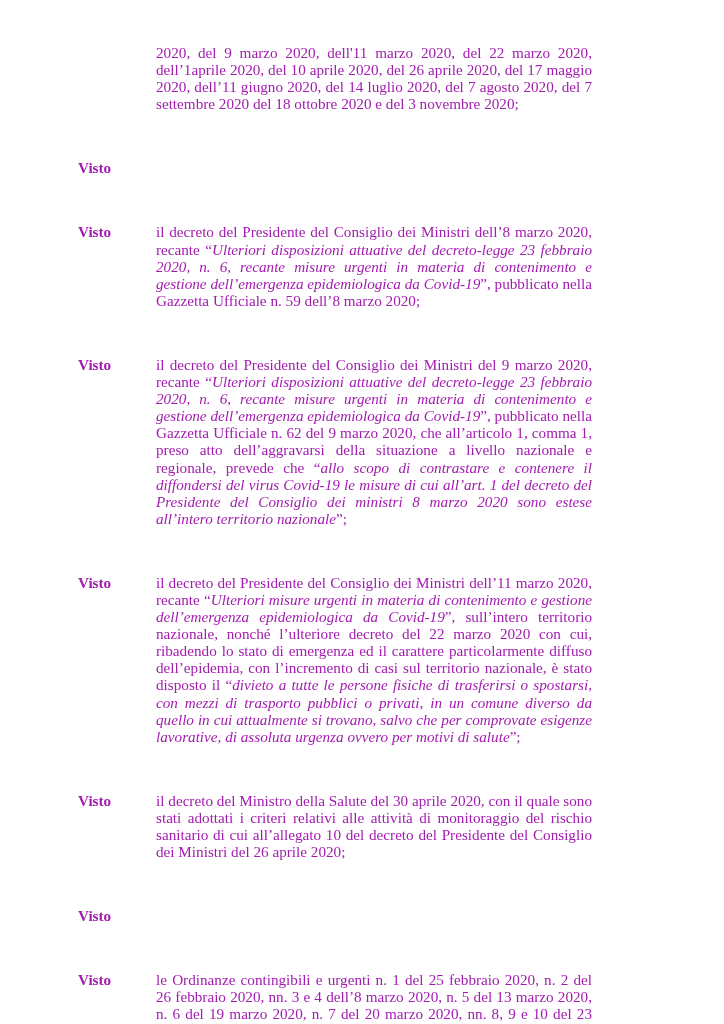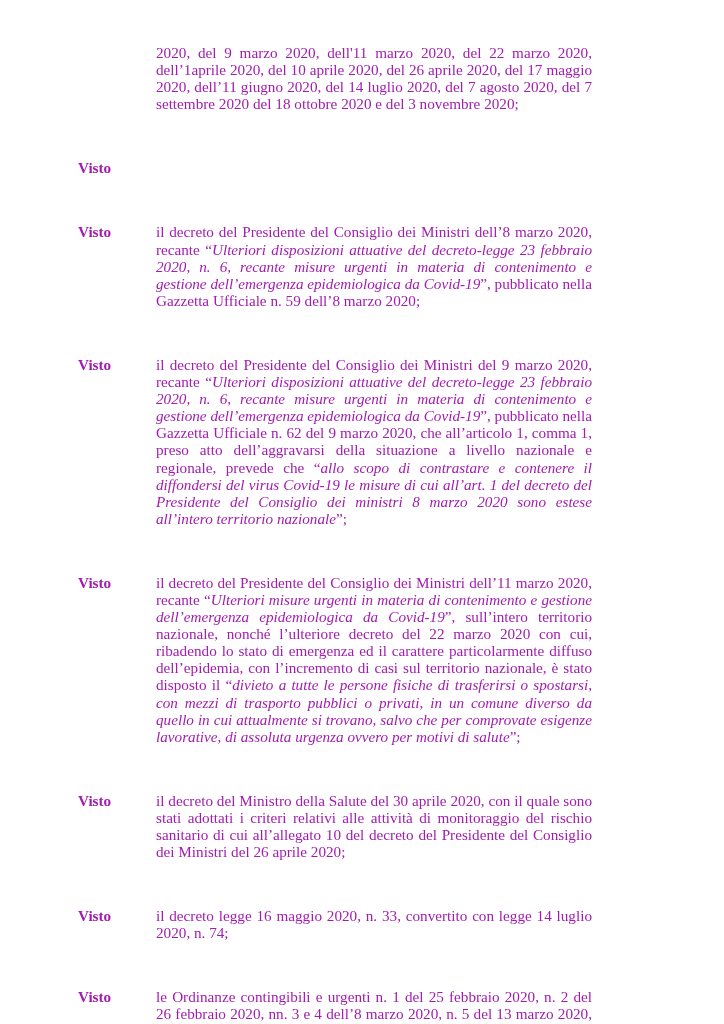--- a/index.html
+++ b/index.html
@@ -52,23 +52,20 @@
 
     <div class="row">
       <div class="label">Visto</div>
       <div class="text">
           <p>il decreto del Ministro della Salute del 30 aprile 2020, con il quale sono stati adottati i criteri relativi alle attività di monitoraggio del rischio sanitario di cui all’allegato 10 del decreto del Presidente del Consiglio dei Ministri del 26 aprile 2020;</p>
         </div>
     </div>
 
     <div class="row">
       <div class="label">Visto</div>
-      <div class="text">
-          <p>il decreto legge 16 maggio 2020, n. 33, convertito con legge 14 luglio 2020, n. 74;</p>
-        </div>
     </div>
 
     <div class="row">
       <div class="label">Visto</div>
       <div class="text">
           <p>le Ordinanze contingibili e urgenti n. 1 del 25 febbraio 2020, n. 2 del 26 febbraio 2020, nn. 3 e 4 dell’8 marzo 2020, n. 5 del 13 marzo 2020, n. 6 del 19 marzo 2020, n. 7 del 20 marzo 2020, nn. 8, 9 e 10 del 23 marzo 2020, n. 11 del 25 marzo 2020, n. 12 del 29 marzo 2020, n. 13 dell’1 aprile 2020, n. 14 del 3 aprile 2020, n. 15 dell’8 aprile 2020, n. 16 dell’11 aprile 2020, n. 17 del 18 aprile 2020, n. 18 del 30 aprile 2020 e nn. 19 e 20 dell’1 maggio 2020, n. 21 del 17 maggio 2020, n. 22 del 2 giugno 2020, n. 23 del 3 giugno 2020, n. 24 del 6 giugno 2020 n. 25 del 13 giugno 2020, n. 26 del 2 luglio 2020, n. 27 del 14 luglio 2020, n. 28 del 14 luglio 2020, n. 29 del 30 luglio 2020, n. 30 del 31 luglio 2020, n. 31 del 9 agosto 2020, n. 32 del 12 agosto 2020, n. 33 del 22 agosto 2020, n. 34 del 10 settembre 2020, n. 35 del 19 settembre 2020, n. 36 del 27 settembre 2020, n. 37 del 2 ottobre 2020, n. 38 del 4 ottobre 2020, n. 39 del 7 ottobre 2020, n. 40 del 10 ottobre 2020, n. 41 del 12 ottobre 2020, n.</p>
         </div>
     </div>
   </div>
 </div>

